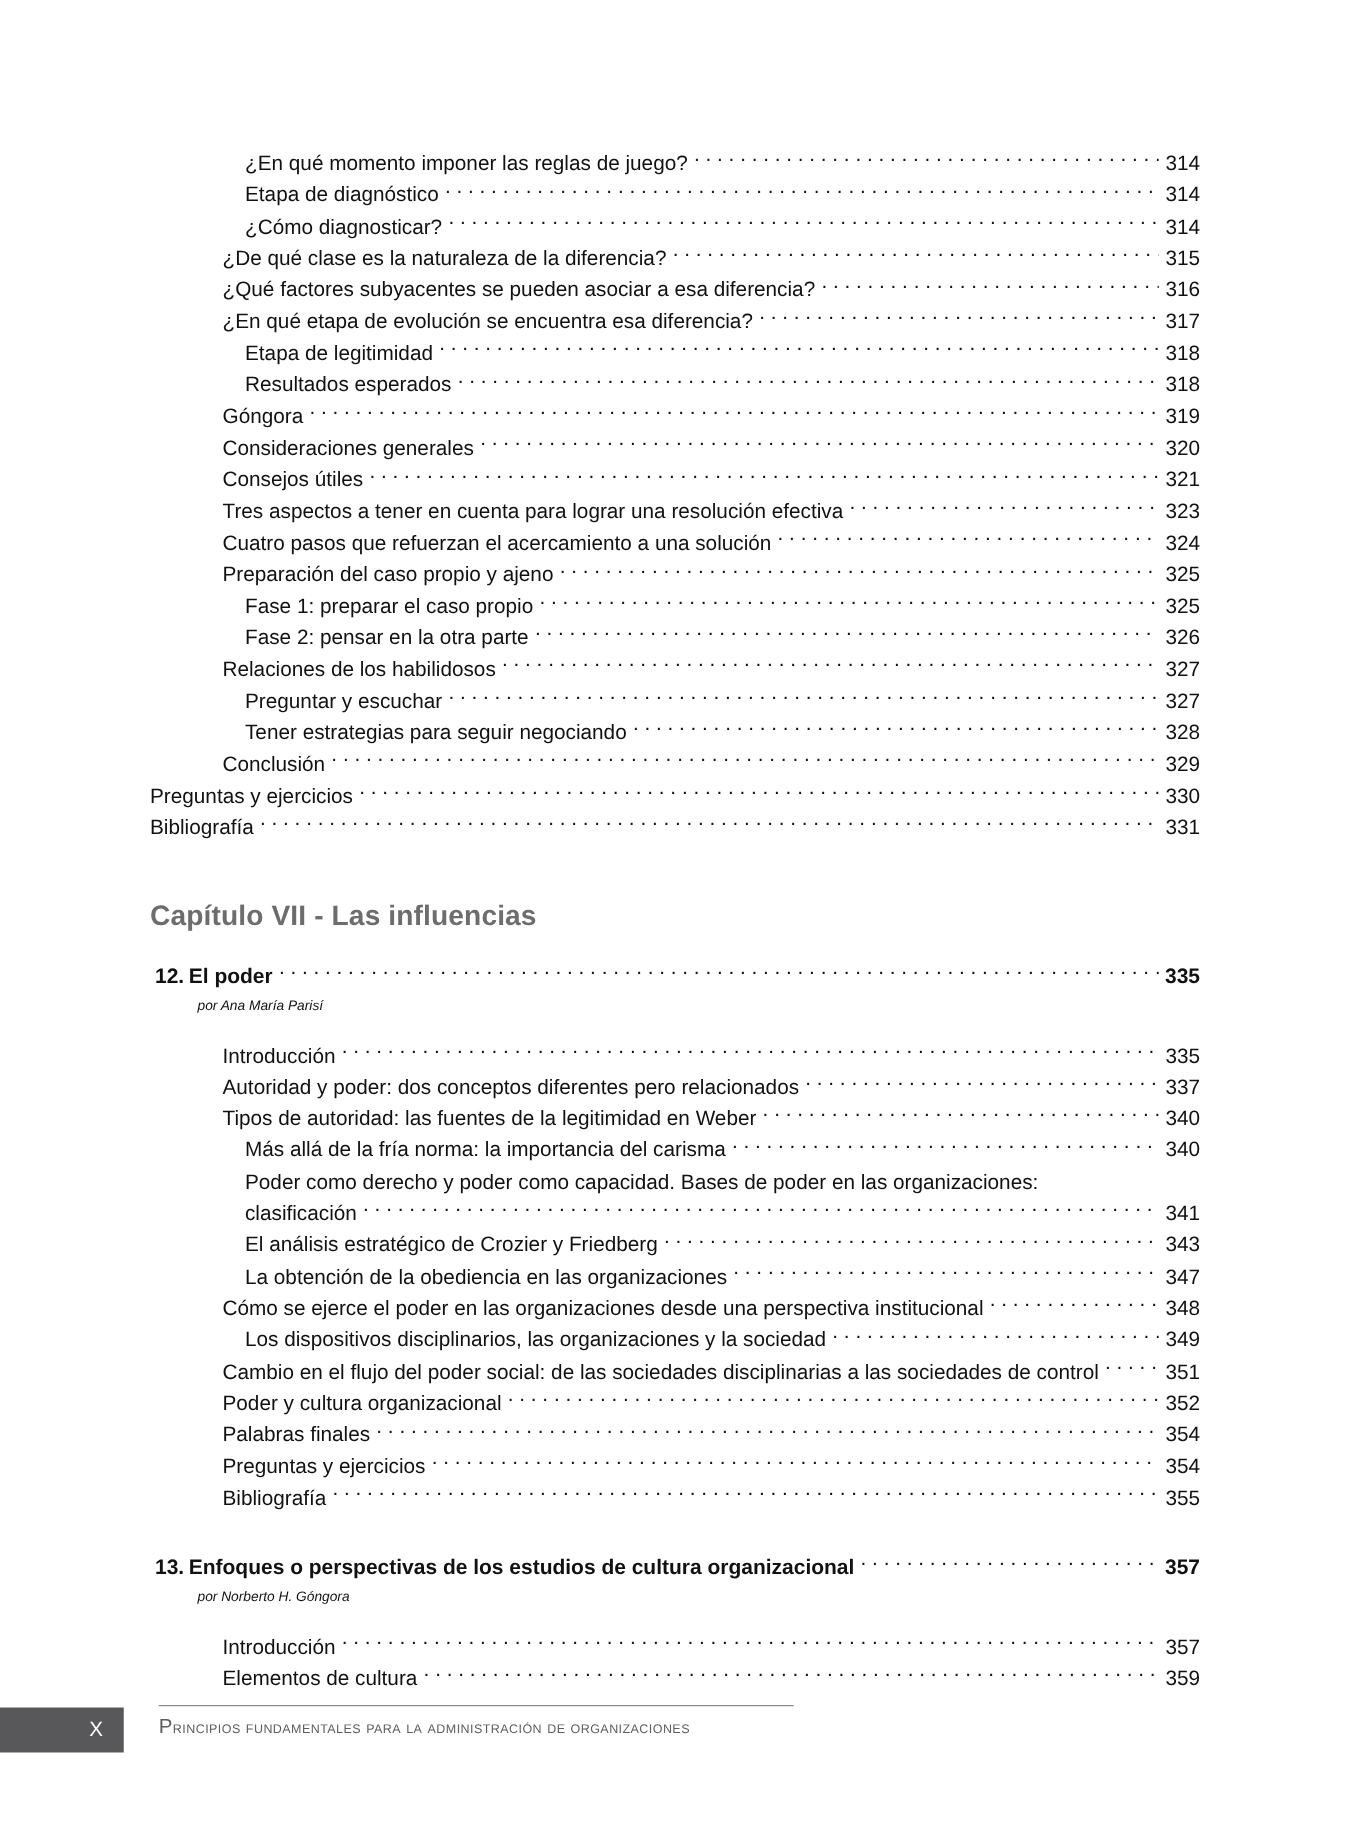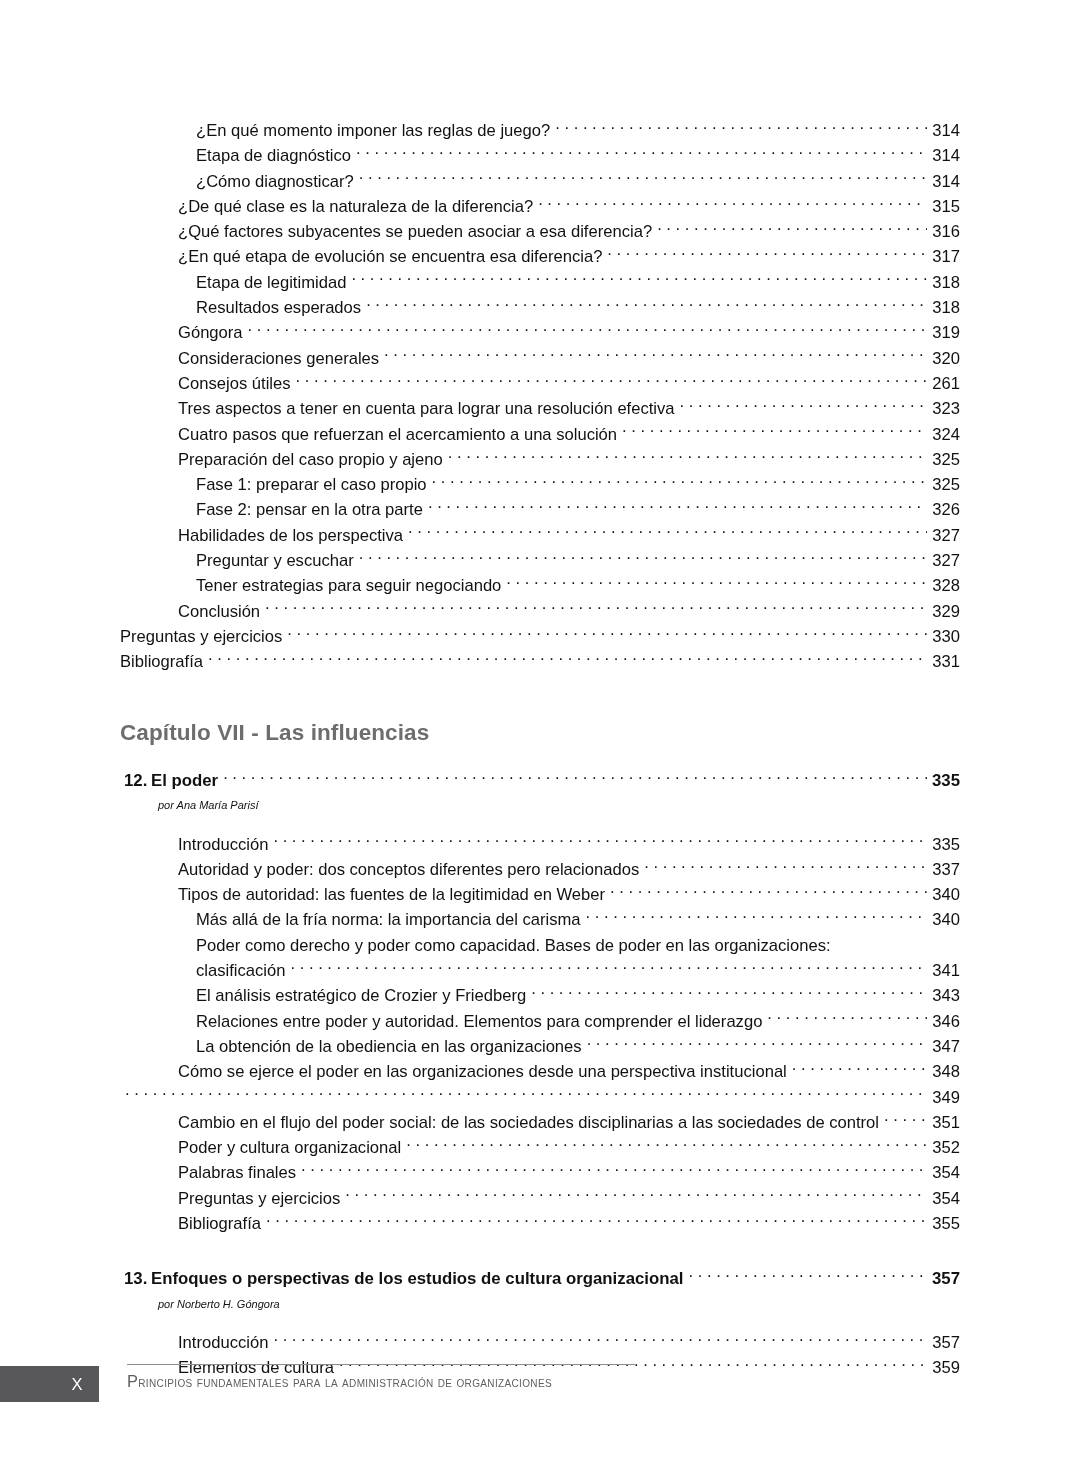--- a/index.html
+++ b/index.html
@@ -229,21 +229,21 @@
         <span class="pagenum">319</span>
       </div>
       <div class="toc-row lvl-1">
         <span class="label">Consideraciones generales</span>
         <span class="leader"></span>
         <span class="pagenum">320</span>
       </div>
       <div class="toc-row lvl-1">
         <span class="label">Consejos útiles</span>
         <span class="leader"></span>
-        <span class="pagenum">261</span>
+        <span class="pagenum">321</span>
       </div>
       <div class="toc-row lvl-1">
         <span class="label">Tres aspectos a tener en cuenta para lograr una resolución efectiva</span>
         <span class="leader"></span>
         <span class="pagenum">323</span>
       </div>
       <div class="toc-row lvl-1">
         <span class="label">Cuatro pasos que refuerzan el acercamiento a una solución</span>
         <span class="leader"></span>
         <span class="pagenum">324</span>
@@ -257,21 +257,21 @@
         <span class="label">Fase 1: preparar el caso propio</span>
         <span class="leader"></span>
         <span class="pagenum">325</span>
       </div>
       <div class="toc-row lvl-2">
         <span class="label">Fase 2: pensar en la otra parte</span>
         <span class="leader"></span>
         <span class="pagenum">326</span>
       </div>
       <div class="toc-row lvl-1">
-        <span class="label">Habilidades de los perspectiva</span>
+        <span class="label">Relaciones de los habilidosos</span>
         <span class="leader"></span>
         <span class="pagenum">327</span>
       </div>
       <div class="toc-row lvl-2">
         <span class="label">Preguntar y escuchar</span>
         <span class="leader"></span>
         <span class="pagenum">327</span>
       </div>
       <div class="toc-row lvl-2">
         <span class="label">Tener estrategias para seguir negociando</span>
@@ -334,35 +334,31 @@
             <span class="leader"></span>
             <span class="pagenum">341</span>
           </div>
         </div>
         <div class="toc-row lvl-2">
           <span class="label">El análisis estratégico de Crozier y Friedberg</span>
           <span class="leader"></span>
           <span class="pagenum">343</span>
         </div>
         <div class="toc-row lvl-2">
-          <span class="label">Relaciones entre poder y autoridad. Elementos para comprender el liderazgo</span>
-          <span class="leader"></span>
-          <span class="pagenum">346</span>
+          <span class="label">La obtención de la obediencia en las organizaciones</span>
+          <span class="leader"></span>
+          <span class="pagenum">347</span>
+        </div>
+        <div class="toc-row lvl-1">
+          <span class="label">Cómo se ejerce el poder en las organizaciones desde una perspectiva institucional</span>
+          <span class="leader"></span>
+          <span class="pagenum">348</span>
         </div>
         <div class="toc-row lvl-2">
-          <span class="label">La obtención de la obediencia en las organizaciones</span>
-          <span class="leader"></span>
-          <span class="pagenum">347</span>
-        </div>
-        <div class="toc-row lvl-1">
-          <span class="label">Cómo se ejerce el poder en las organizaciones desde una perspectiva institucional</span>
-          <span class="leader"></span>
-          <span class="pagenum">348</span>
-        </div>
-        <div class="toc-row lvl-2">
+          <span class="label">Los dispositivos disciplinarios, las organizaciones y la sociedad</span>
           <span class="leader"></span>
           <span class="pagenum">349</span>
         </div>
         <div class="toc-row lvl-1">
           <span class="label">Cambio en el flujo del poder social: de las sociedades disciplinarias a las sociedades de control</span>
           <span class="leader"></span>
           <span class="pagenum">351</span>
         </div>
         <div class="toc-row lvl-1">
           <span class="label">Poder y cultura organizacional</span>

